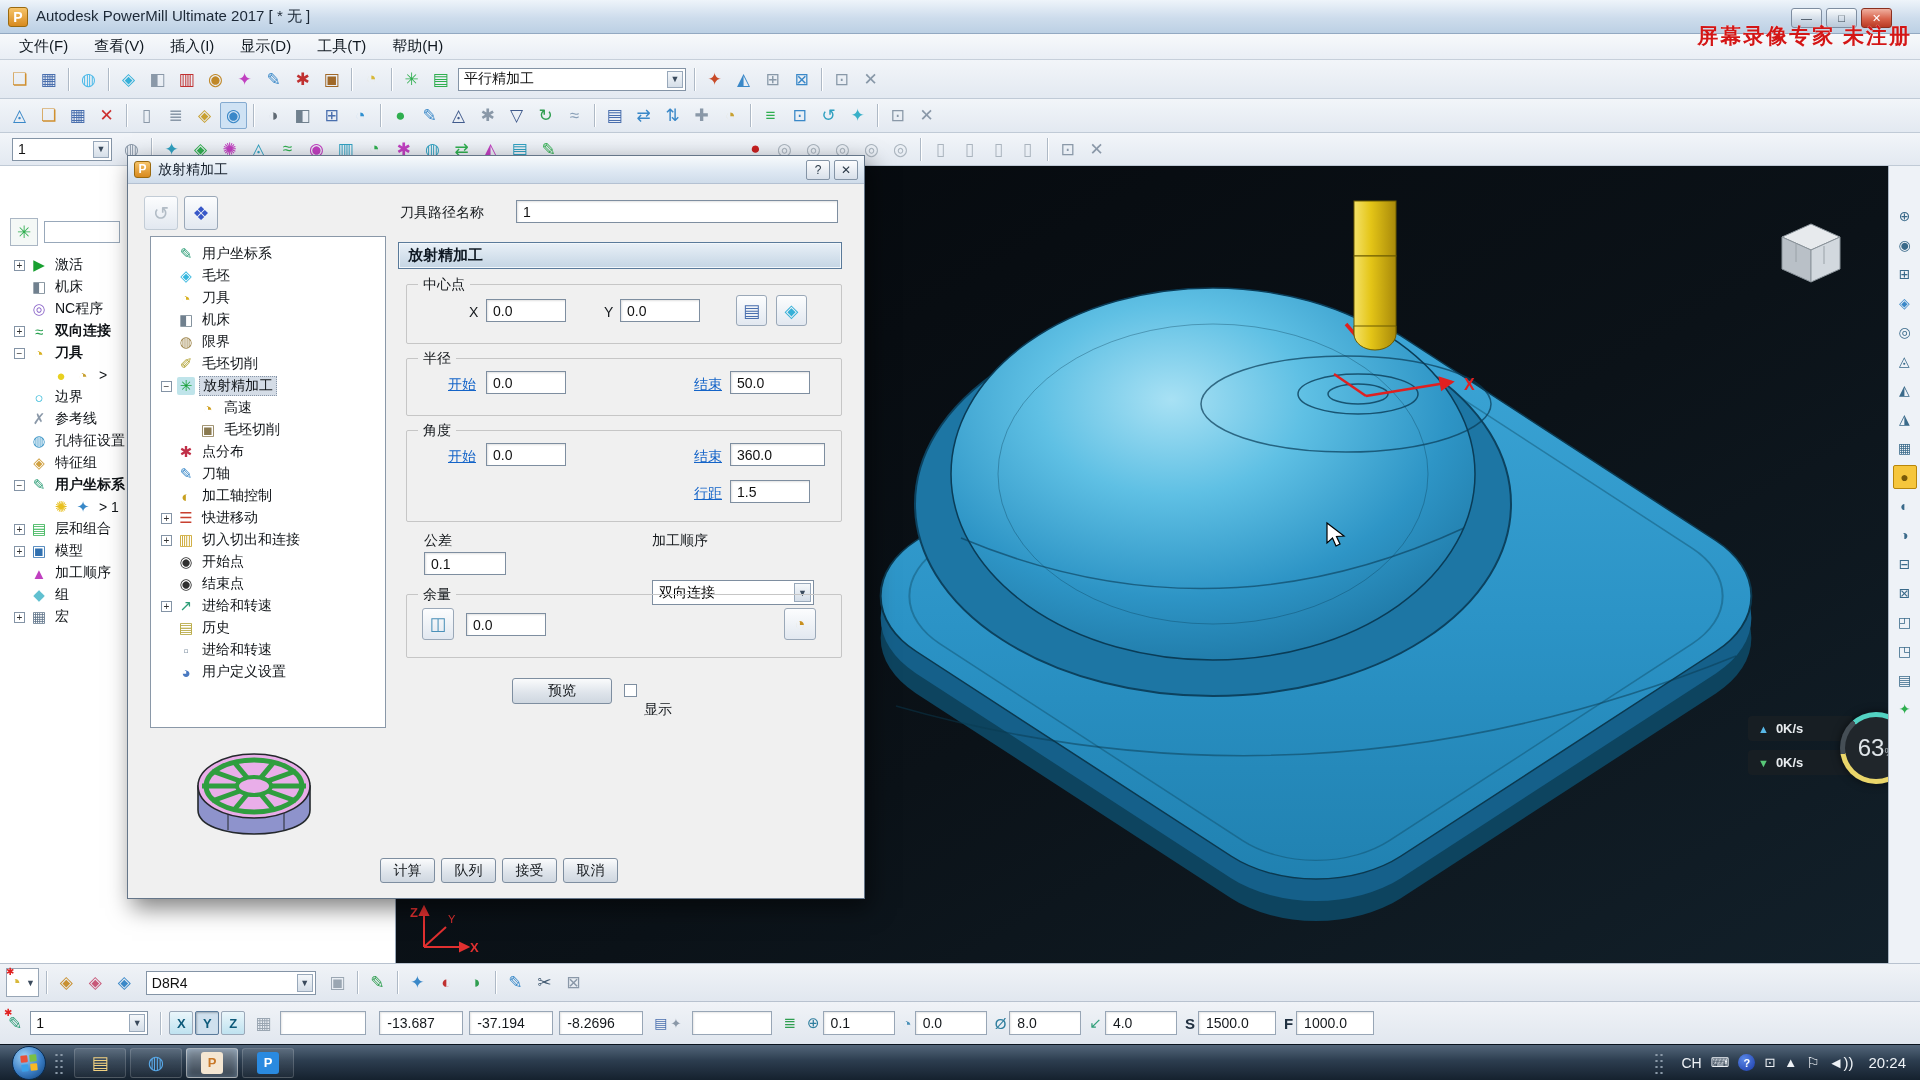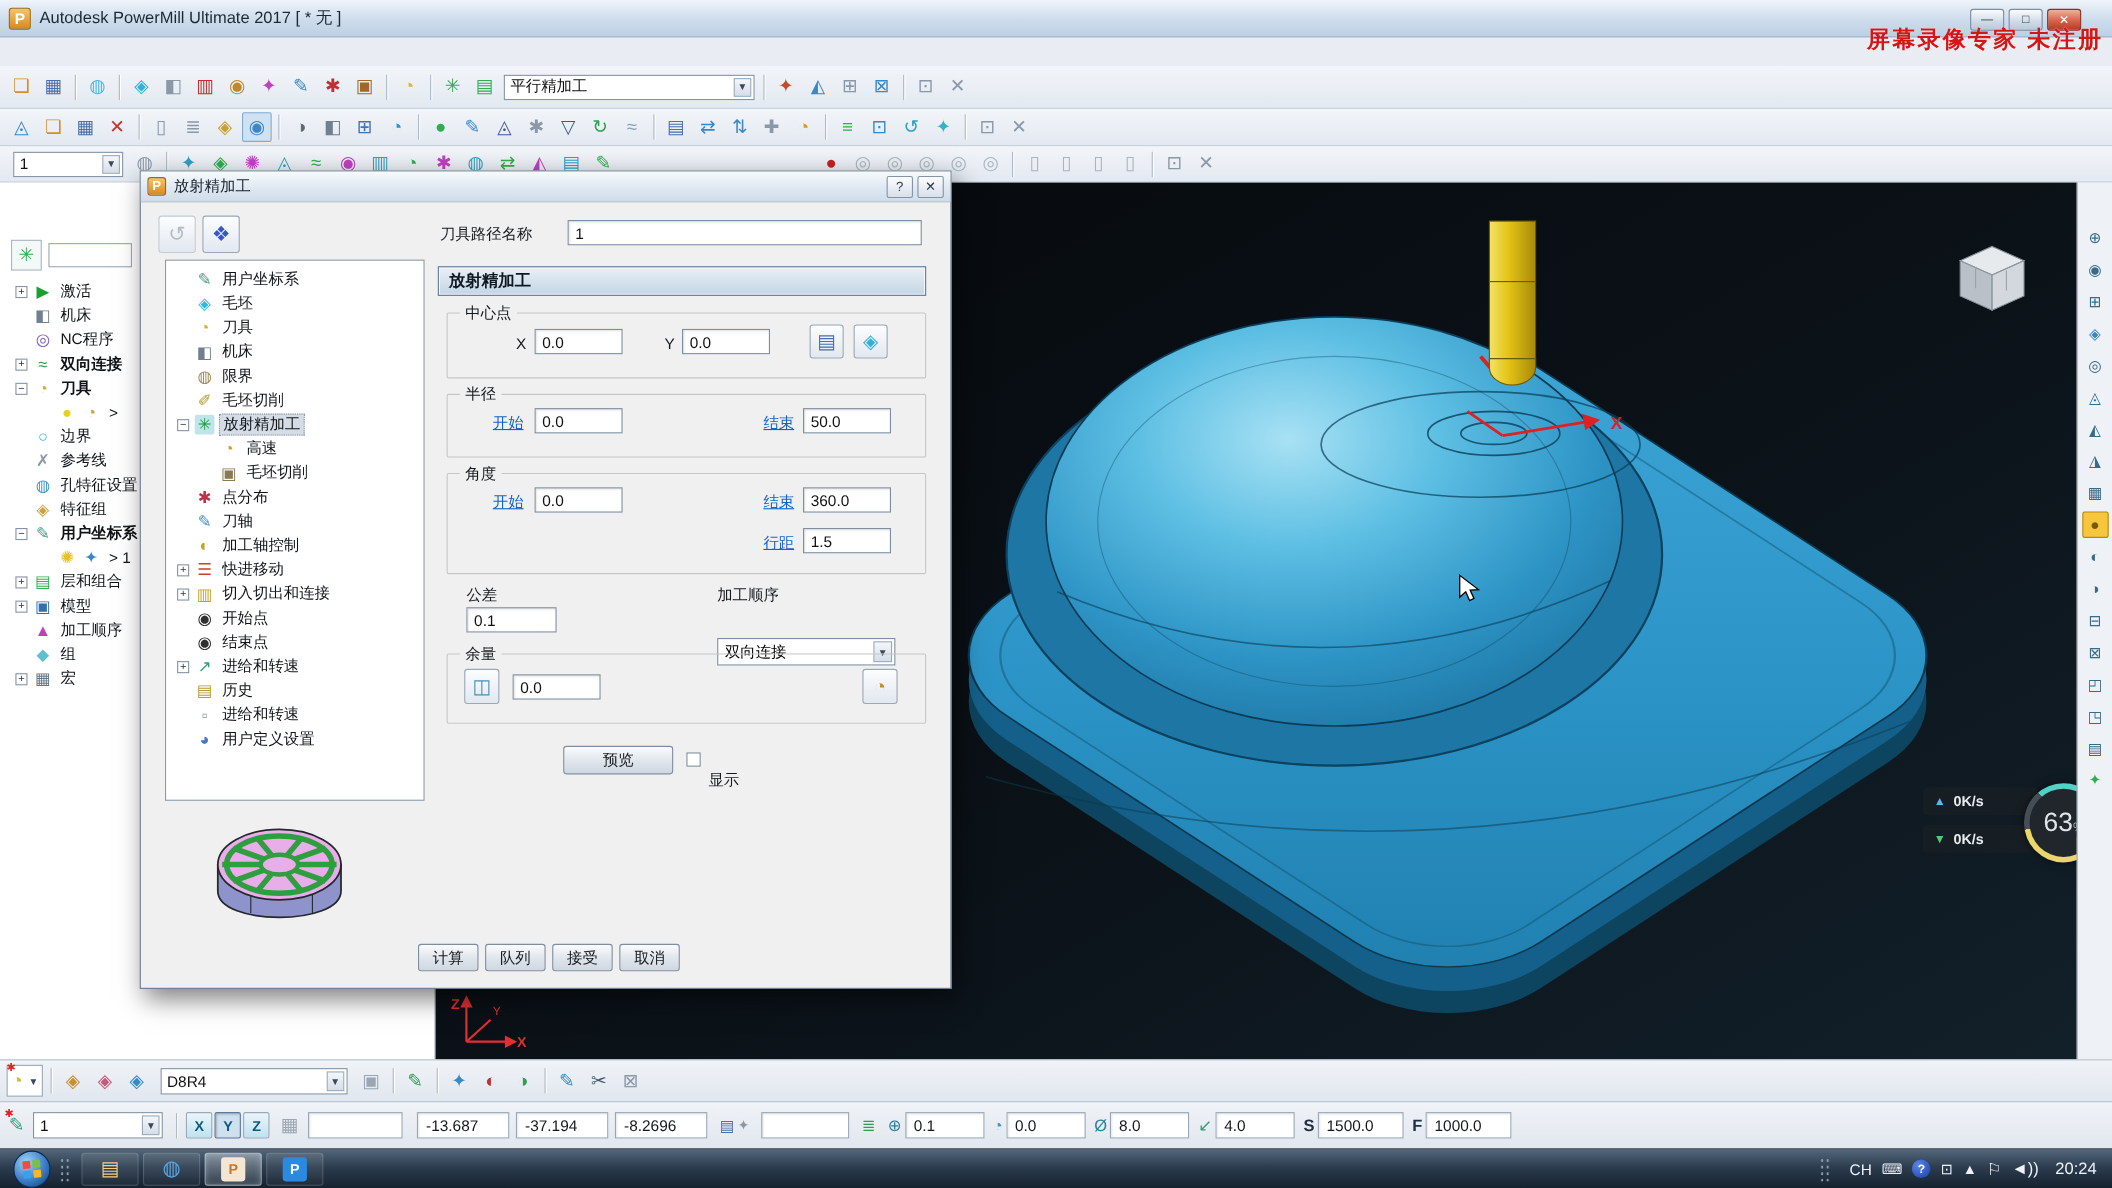--- a/index.html
+++ b/index.html
@@ -175,20 +175,28 @@
     <div class="appicon">P</div>
     <div id="title-text">Autodesk PowerMill Ultimate 2017   [ * 无 ]</div>
     <div id="winbtns">
         <div class="winbtn">—</div>
         <div class="winbtn">□</div>
         <div class="winbtn close">✕</div>
       </div>
   </div>
   <div id="recorder-badge">屏幕录像专家 未注册</div>
 
+  <div id="menubar">
+      <div class="menu-item">文件(F)</div>
+      <div class="menu-item">查看(V)</div>
+      <div class="menu-item">插入(I)</div>
+      <div class="menu-item">显示(D)</div>
+      <div class="menu-item">工具(T)</div>
+      <div class="menu-item">帮助(H)</div>
+    </div>
 
   <div id="tb1" class="tbrow">
     <span class="icon-strip">
         <span class="tbtn">
           <span style="color: rgb(208, 144, 48);">❏</span>
         </span>
         <span class="tbtn">
           <span style="color: rgb(74, 111, 174);">▦</span>
         </span>
         <span class="tsep"></span>
@@ -852,21 +860,21 @@
     <div class="dabs dlink" style="left:320px;top:220px">开始</div>
     <div class="dabs dinput" style="left:358px;top:215px;width:80px;height:23px">0.0</div>
     <div class="dabs dlink" style="left:566px;top:220px">结束</div>
     <div class="dabs dinput" style="left:602px;top:215px;width:80px;height:23px">50.0</div>
 
     <div class="dabs dgroup" style="left:278px;top:274px;width:436px;height:92px"></div>
     <div class="dabs dlegend" style="left:290px;top:266px">角度</div>
     <div class="dabs dlink" style="left:320px;top:292px">开始</div>
     <div class="dabs dinput" style="left:358px;top:287px;width:80px;height:23px">0.0</div>
     <div class="dabs dlink" style="left:566px;top:292px">结束</div>
-    <div class="dabs dinput" style="left:602px;top:287px;width:80px;height:23px">360.0</div>
+    <div class="dabs dinput" style="left:602px;top:287px;width:95px;height:23px">360.0</div>
     <div class="dabs dlink" style="left:566px;top:329px">行距</div>
     <div class="dabs dinput" style="left:602px;top:324px;width:80px;height:23px">1.5</div>
 
     <div class="dabs dlabel" style="left:296px;top:376px">公差</div>
     <div class="dabs dinput" style="left:296px;top:396px;width:82px;height:23px">0.1</div>
     <div class="dabs dlabel" style="left:524px;top:376px">加工顺序</div>
     <div class="dabs dropdown" style="left:524px;top:396px;width:162px;height:25px">
       <span>双向连接</span>
       <span class="arrow">▼</span>
     </div>

